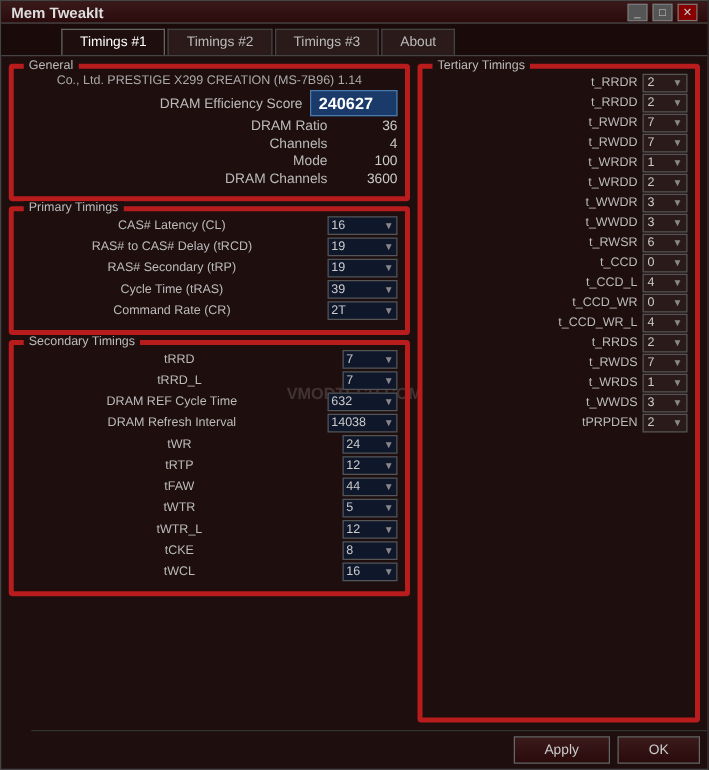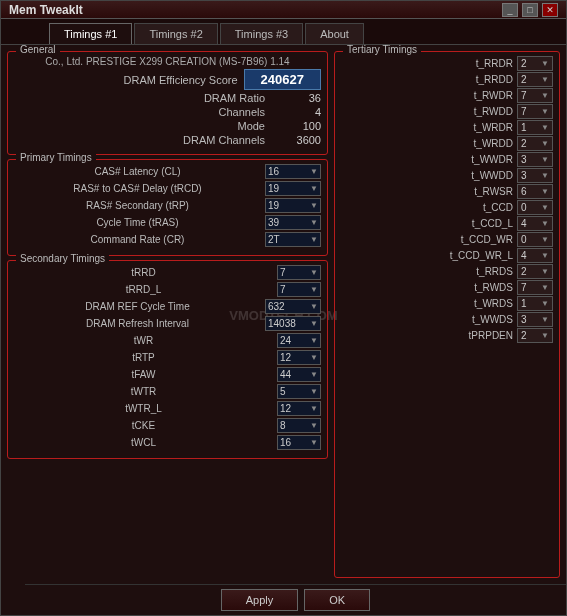--- a/index.html
+++ b/index.html
@@ -105,21 +105,21 @@
       display: flex;
       flex-direction: column;
       gap: 4px;
     }
     .right-col {
       width: 226px;
       display: flex;
       flex-direction: column;
     }
     .group-box {
-      border: 1px solid #b91c1c;
+      border: 4px solid #b91c1c;
       border-radius: 3px;
       padding: 4px 6px 6px 6px;
       position: relative;
     }
     .group-label {
       position: absolute;
       top: -8px;
       left: 8px;
       background: #1e0e0e;
       padding: 0 4px;
@@ -139,26 +139,26 @@
     }
     .general-value {
       color: #ccc;
       font-size: 11px;
       min-width: 50px;
       text-align: right;
     }
     .efficiency-score {
       background: #1a3a6a;
       color: #fff;
-      padding: 2px 16px;
+      padding: 2px 6px;
       font-size: 13px;
       font-weight: bold;
       border: 1px solid #4a7aaa;
       min-width: 70px;
-      text-align: right;
+      text-align: left;
     }
     .param-row {
       display: flex;
       align-items: center;
       justify-content: flex-end;
       margin-bottom: 2px;
     }
     .param-label {
       color: #bbb;
       font-size: 10px;
@@ -203,21 +203,21 @@
       color: #ccc;
       font-size: 10px;
       padding: 1px 3px;
       width: 36px;
       display: flex;
       align-items: center;
       justify-content: space-between;
     }
     .footer {
       display: flex;
-      justify-content: center;
+      justify-content: flex-end;
       padding: 4px 6px;
       gap: 6px;
       border-top: 1px solid #333;
       margin-left: 24px;
     }
     .footer-btn {
       padding: 4px 24px;
       background: linear-gradient(to bottom, #3a1a1a, #2a0a0a);
       border: 1px solid #666;
       color: #ccc;

